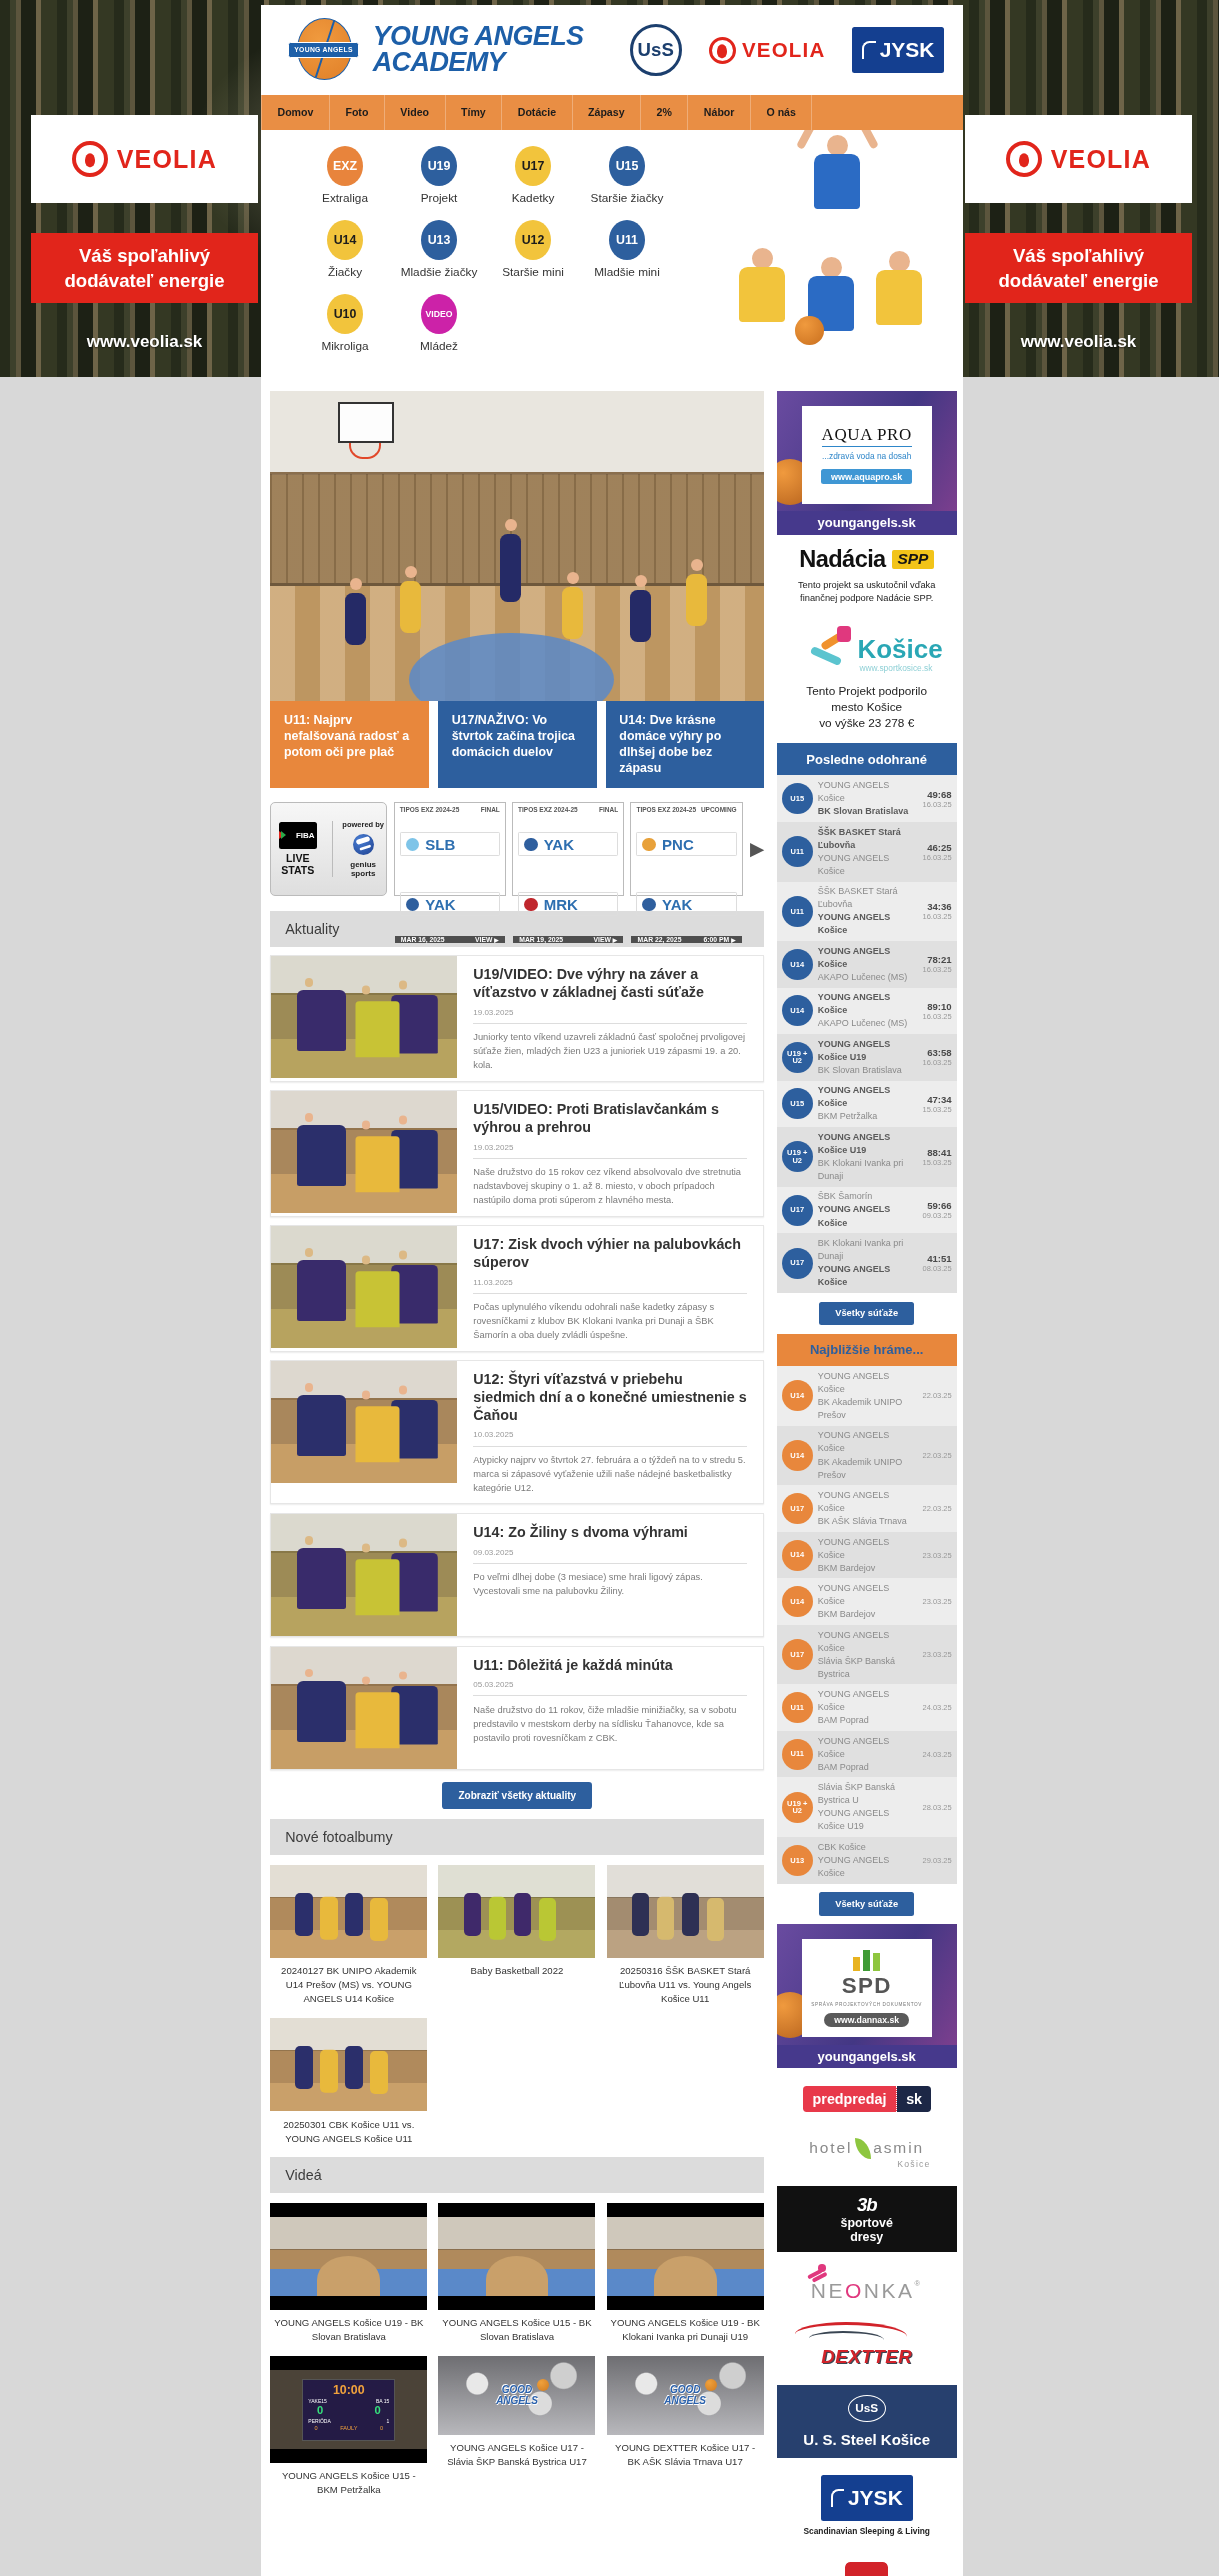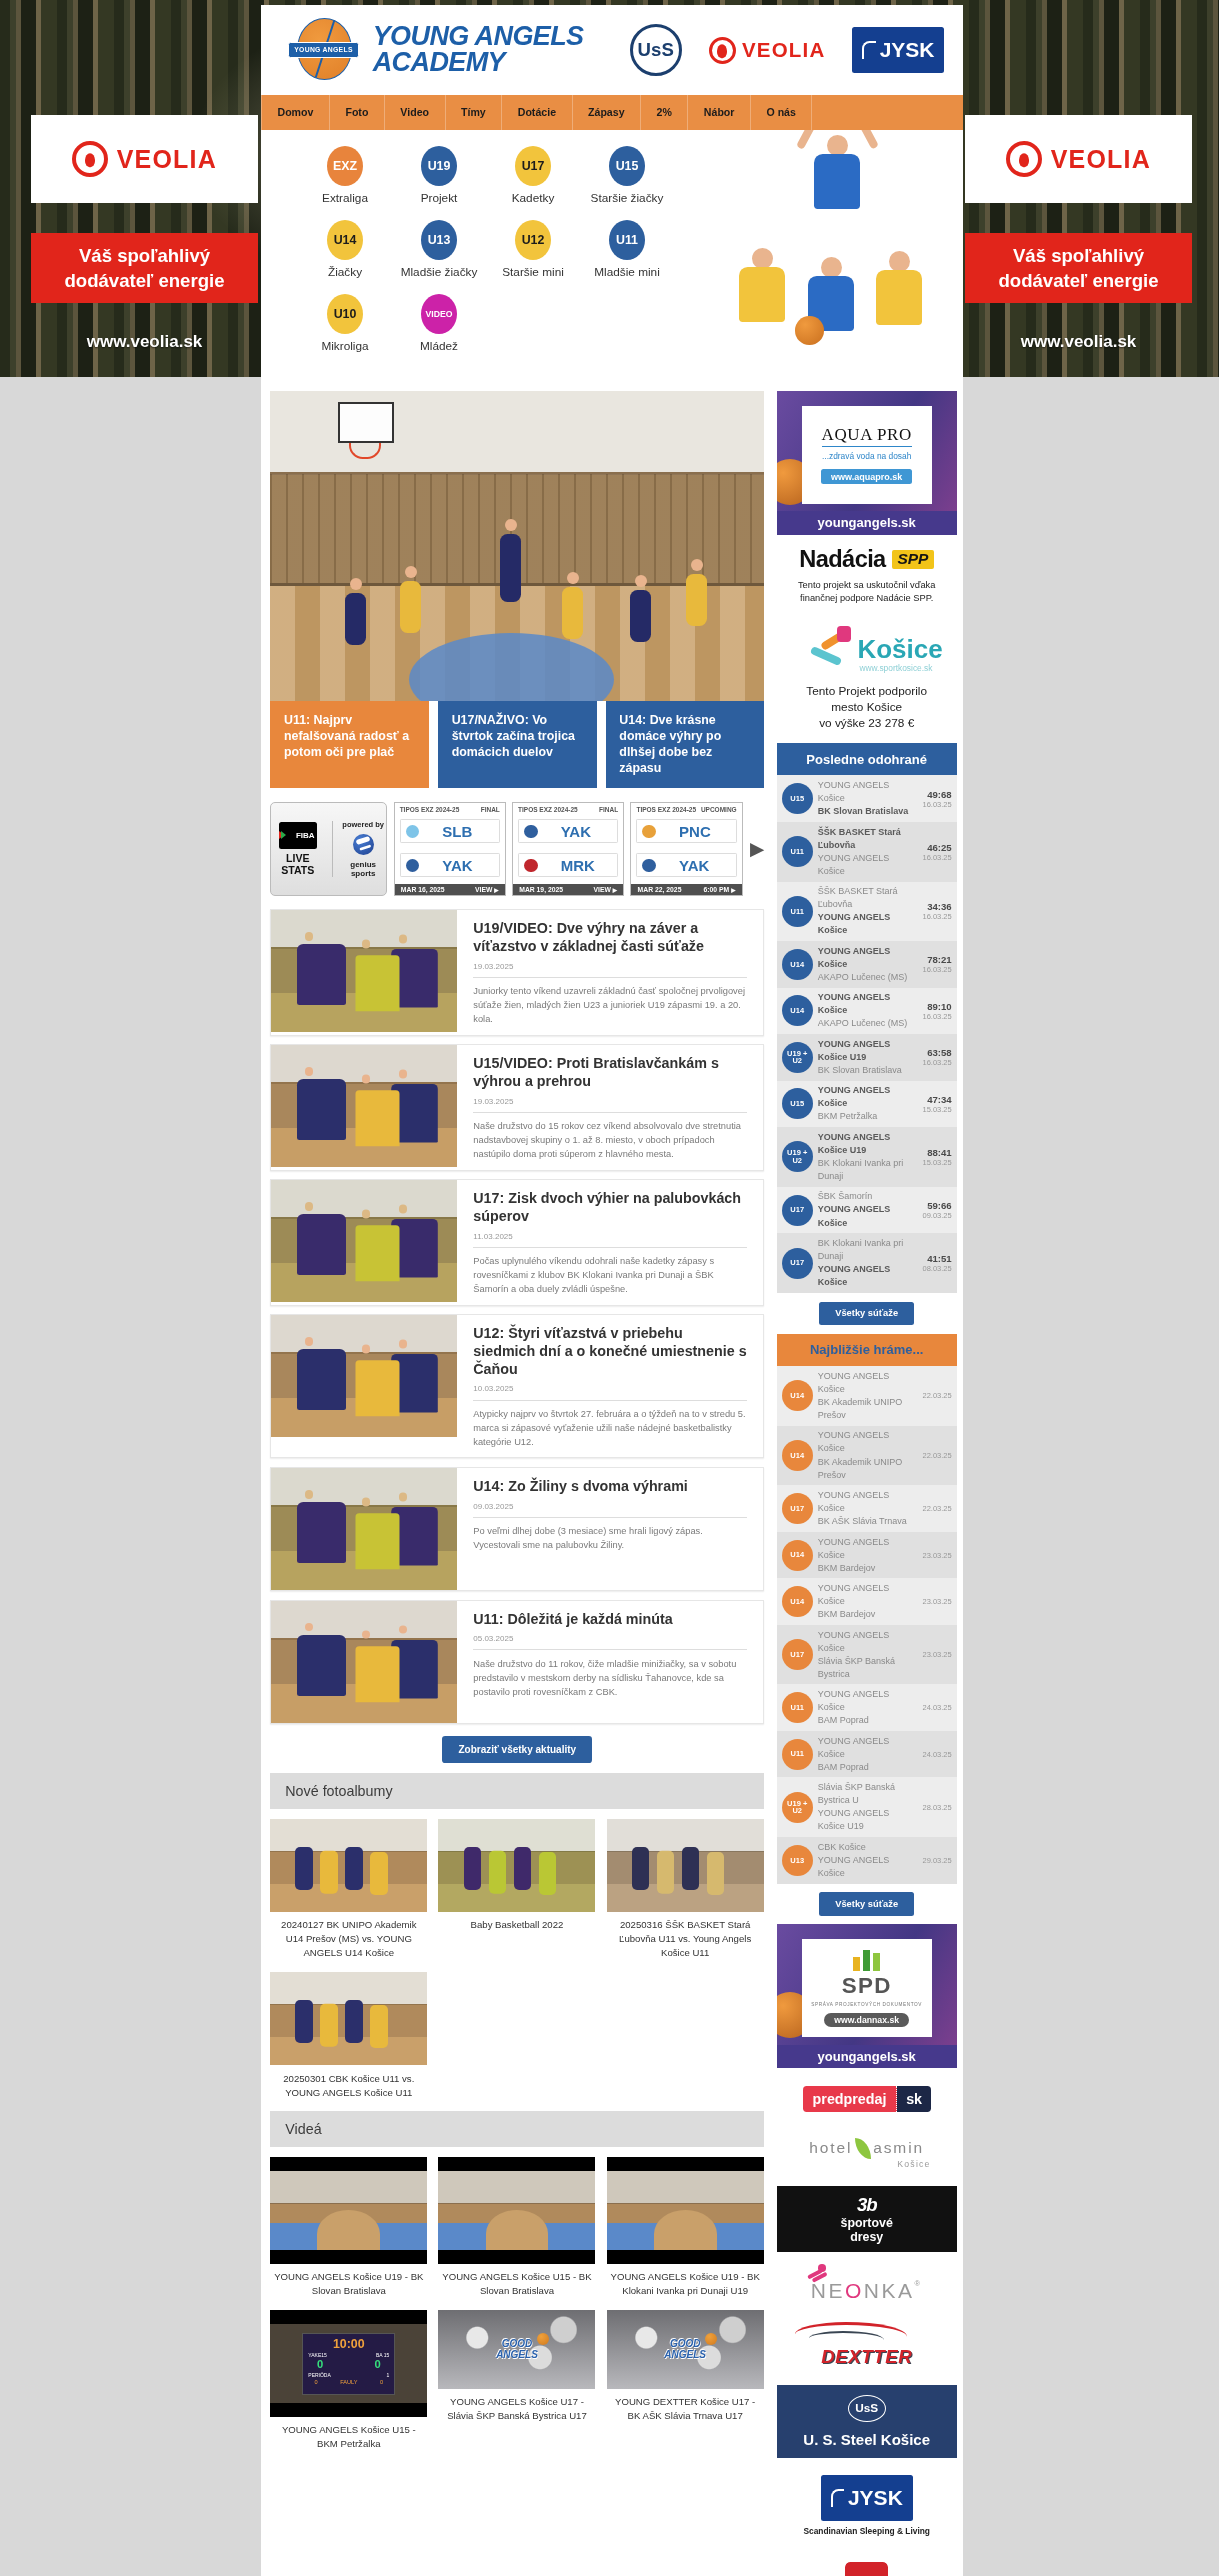--- a/index.html
+++ b/index.html
@@ -100,21 +100,21 @@
   .fls-txt { font-size:10.6px; font-weight:900; color:#111; margin-top:3.7px; }
   .fiba-div { width:0.6px; height:56px; background:#bbb; }
   .powered { text-align:center; }
   .powered-top { font-size:7.5px; font-weight:700; color:#222; }
   .genius-globe { width:21px; height:21px; margin:5px auto; border-radius:50%;
     background:radial-gradient(circle at 35% 30%, #4a7fd4, #1d3f8e); position:relative; overflow:hidden; }
   .genius-globe::after { content:""; position:absolute; left:3.7px; top:4.3px; width:13.7px; height:5px; background:#fff; border-radius:5px; transform:rotate(-18deg); box-shadow:0 7.5px 0 -1.2px #fff; }
   .powered-bot { font-size:8px; font-weight:800; color:#222; }
   .game-card { width:113px; height:94px; border:0.6px solid #bbb; background:#fff; display:flex; flex-direction:column; }
   .gc-head { display:flex; justify-content:space-between; padding:3.1px 5px 1.2px; font-size:6.5px; font-weight:800; color:#555; }
-  .gc-team { margin:5px 5px; border:0.6px solid #ddd; border-radius:1.2px; padding:2.5px 5px; display:flex; align-items:center; gap:23px; flex:1; }
+  .gc-team { margin:18px 5px; border:0.6px solid #ddd; border-radius:1.2px; padding:2.5px 5px; display:flex; align-items:center; gap:6px; flex:1; }
   .gc-dot { width:13.7px; height:13.7px; border-radius:50%; flex:0 0 auto; }
   .gc-code { font-size:15px; font-weight:800; color:#2e6fb0; }
   .gc-foot { margin-top:1.9px; height:18.6px; background:#4f4f4f; color:#fff; display:flex; align-items:center; justify-content:space-between; padding:0 6.2px; font-size:6.8px; font-weight:800; }
   .gc-foot .arr { font-size:5.6px; }
   .fiba-next { font-size:18.6px; color:#555; margin-left:1.2px; cursor:pointer; }
 
   
   .section-bar { margin-top:10px; background:#dcdcdc; padding:10px 15px; font-size:14.3px; color:#3c3c3c; }
 
   
@@ -486,20 +486,21 @@
               </div>
               <div class="gc-foot">
                 <span>MAR 22, 2025</span>
                 <span><span>6:00 PM</span> <span class="arr">▶</span></span>
               </div>
             </div>
 
           <div class="fiba-next">▶</div>
         </div>
 
+        <div class="section-bar">Aktuality</div>
 
           <article class="news-card">
             <div class="news-thumb"></div>
             <div class="news-body">
               <h3 class="news-title">U19/VIDEO: Dve výhry na záver a víťazstvo v základnej časti súťaže</h3>
               <div class="news-date">19.03.2025</div>
               <hr class="news-rule">
               <p class="news-text">Juniorky tento víkend uzavreli základnú časť spoločnej prvoligovej súťaže žien, mladých žien U23 a junioriek U19 zápasmi 19. a 20. kola.</p>
             </div>
           </article>

